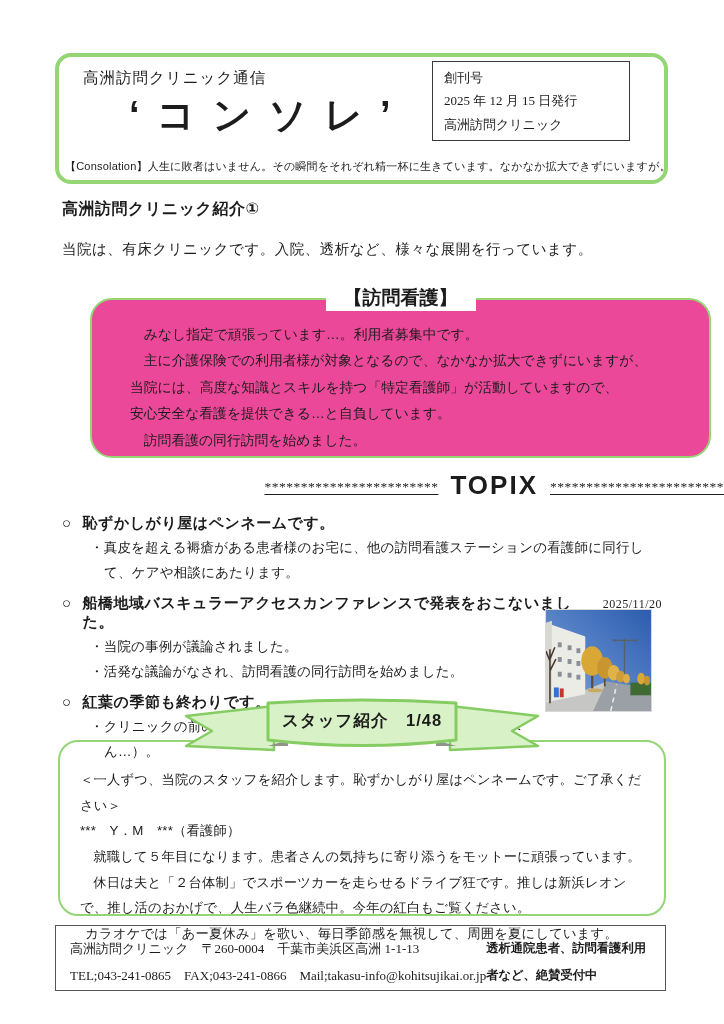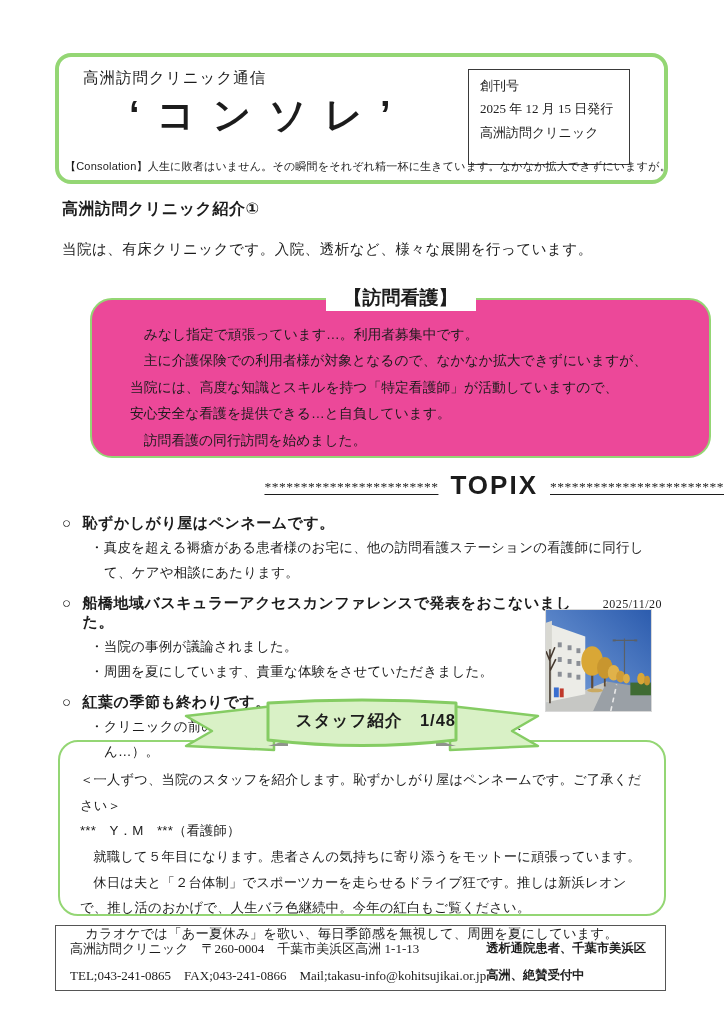--- a/index.html
+++ b/index.html
@@ -17,22 +17,22 @@
   .header-box {
     position: absolute; left: 55px; top: 53px; width: 613px; height: 131px;
     border: 4px solid #94d674; border-radius: 16px; background: #fff;
   }
   .newsletter-name { position: absolute; left: 24px; top: 11px; font-size: 15.5px; letter-spacing: 1px; }
   .main-title {
     position: absolute; left: 70px; top: 33px; font-size: 38px; font-weight: bold;
     letter-spacing: 17px; white-space: nowrap;
   }
   .issue-box {
-    position: absolute; right: 34px; top: 12px; width: 162px;
-    border: 1.5px solid #3a3a3a; padding: 4px 11px 20px;
+    position: absolute; right: 34px; top: 4px; width: 198px;
+    border: 1.5px solid #3a3a3a; padding: 4px 11px 4px;
     font-size: 13px; line-height: 1.8;
     font-family: "Liberation Serif", "DejaVu Serif", serif;
   }
   .tagline {
     position: absolute; left: 6px; bottom: 6px; width: 600px;
     font-size: 11px; white-space: nowrap; letter-spacing: 0.2px;
   }
 
   
   .intro-heading { position: absolute; left: 62px; top: 199px; font-size: 16px; font-weight: bold; letter-spacing: 0.5px; }
@@ -71,21 +71,21 @@
   .street-photo {
     position: absolute; left: 545px; top: 609px; width: 107px; height: 103px;
     border: 1px solid #d8d8d8;
   }
   .street-photo svg { display: block; width: 100%; height: 100%; }
 
   
   .ribbon-wrap { position: absolute; left: 182px; top: 694px; width: 360px; height: 64px; z-index: 3; }
   .ribbon-wrap svg { position: absolute; left: 0; top: 0; }
   .ribbon-label {
-    position: absolute; left: 86px; top: 16px; width: 188px; text-align: right;
+    position: absolute; left: 86px; top: 16px; width: 188px; text-align: center;
     font-size: 16.5px; font-weight: bold; letter-spacing: 1px; white-space: nowrap;
   }
 
   
   .staff-box {
     position: absolute; left: 58px; top: 740px; width: 608px; height: 176px;
     border: 2.5px solid #94d674; border-radius: 20px; background: transparent; z-index: 1;
   }
   .staff-content { padding: 25px 18px 0 20px; font-size: 13.3px; line-height: 1.93; letter-spacing: 0.2px; }
   .staff-content .ind1 { text-indent: 1em; }
@@ -147,21 +147,21 @@
     </div>
 
     <div>
       <div class="topic-heading">
         <span class="topic-marker">○</span>
         <span>船橋地域バスキュラーアクセスカンファレンスで発表をおこないました。</span>
         <span class="topic-date">2025/11/20</span>
       </div>
       <div class="topic-bullets narrow">
         <div class="topic-bullet">・当院の事例が議論されました。</div>
-        <div class="topic-bullet">・周囲を夏にしています、貴重な体験をさせていただきました。</div>
+        <div class="topic-bullet">・活発な議論がなされ、訪問看護の同行訪問を始めました。</div>
       </div>
     </div>
 
     <div>
       <div class="topic-heading">
         <span class="topic-marker">○</span>
         <span>紅葉の季節も終わりです。</span>
       </div>
       <div class="topic-bullets narrow">
         <div class="topic-bullet">・クリニックの前の大通りは、落ち葉がいっぱいです（掃除がたいへん…）。</div>
@@ -247,16 +247,16 @@
       <div class="ind1">休日は夫と「２台体制」でスポーツカーを走らせるドライブ狂です。推しは新浜レオンで、推し活のおかげで、人生バラ色継続中。今年の紅白もご覧ください。</div>
       <div class="ind05">カラオケでは「あー夏休み」を歌い、毎日季節感を無視して、周囲を夏にしています。</div>
     </div>
   </div>
 
   <div class="footer-box">
     <div class="footer-left">
       <div>高洲訪問クリニック　〒260-0004　千葉市美浜区高洲 1-1-13</div>
       <div>TEL;043-241-0865　FAX;043-241-0866　Mail;takasu-info@kohitsujikai.or.jp</div>
     </div>
-    <div class="footer-note">透析通院患者、千葉市美浜区高洲、絶賛受付中</div>
+    <div class="footer-note">透析通院患者、訪問看護利用者など、絶賛受付中</div>
   </div>
 
 </div>
 
 </body></html>

